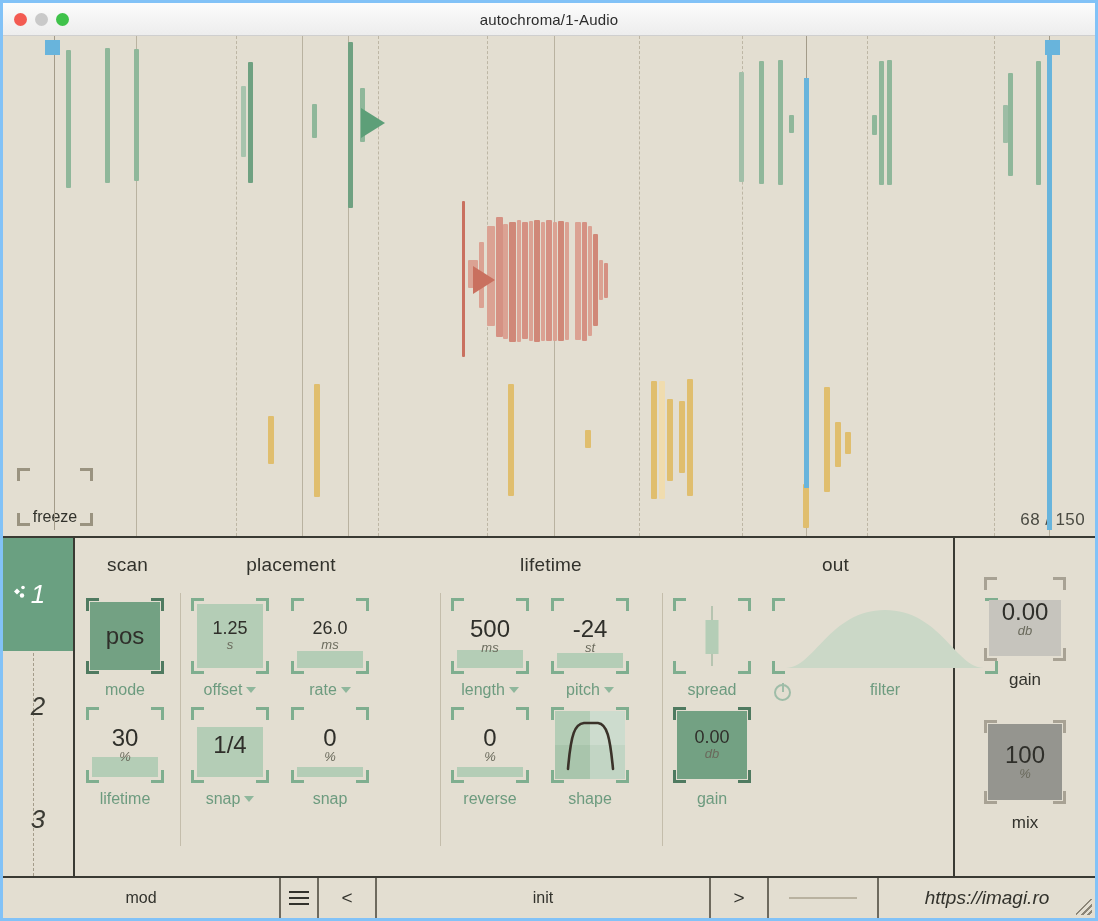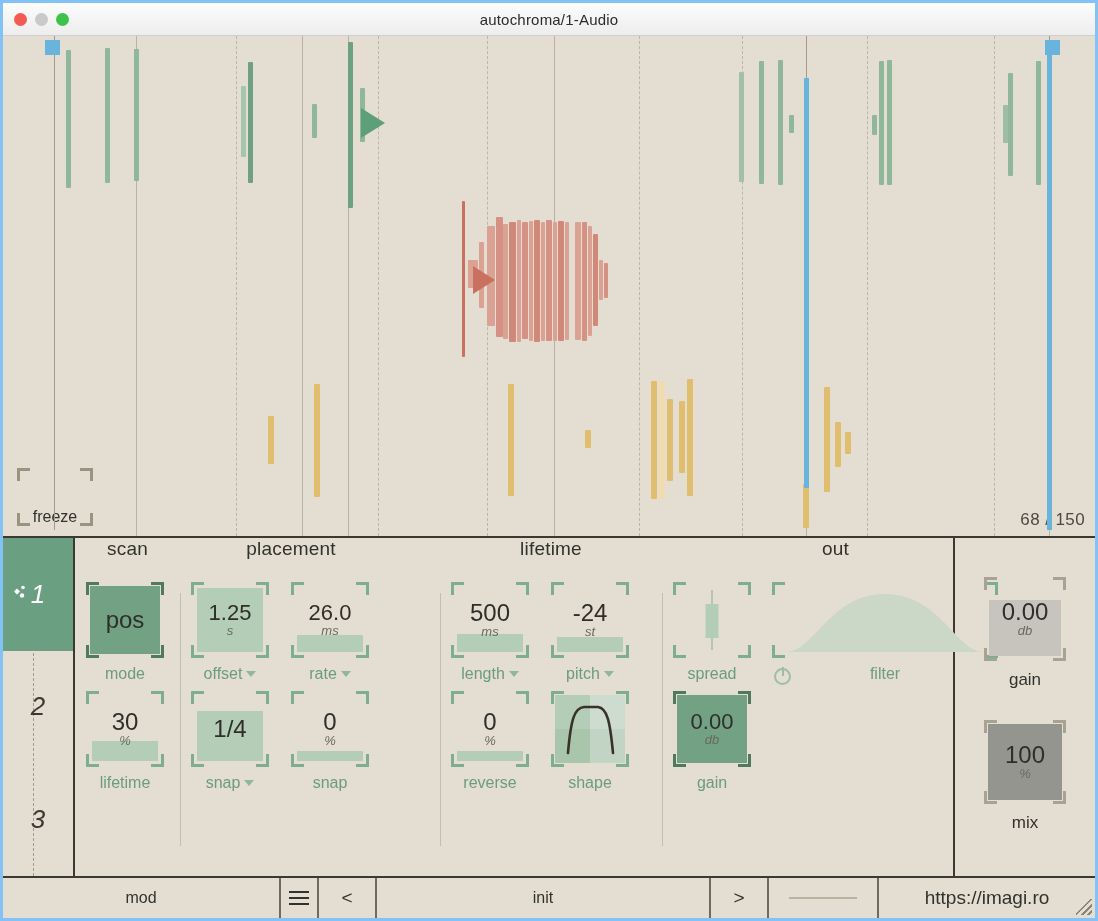--- a/index.html
+++ b/index.html
@@ -90,21 +90,21 @@
   .tab {
     position: relative; height: 33.33%;
     display: flex; align-items: center; justify-content: center;
     font-size: 26px; font-style: italic; color: #3a3a33;
   }
   .tab.active { background: #6aa081; color: #ffffff; }
   .tab .dots { position: absolute; left: 8px; top: 50%; transform: translateY(-50%); }
 
   .groups { flex: 1 1 auto; display: flex; min-width: 0; }
   .group {
-    position: relative; 
+    position: relative; padding-top: 16px;
     display: flex; flex-direction: column;
   }
   .group + .group::before {
     content: ""; position: absolute; left: 0; top: 55px; bottom: 30px;
     border-left: 1px solid #c4bdab;
   }
   .group-title {
     text-align: center; font-size: 19px; color: #32322c;
     margin-bottom: 22px; letter-spacing: .2px;
   }
@@ -123,21 +123,21 @@
     position: absolute; left: 6px; right: 6px; bottom: 6px;
     background: #b4cdb6;
   }
   .fill.full { top: 6px; }
   .val {
     position: absolute; inset: 0;
     display: flex; flex-direction: column;
     align-items: center; justify-content: center; gap: 0px;
   }
   .num { font-size: 24px; color: #2f2f2a; line-height: 1.05; }
-  .num.sm { font-size: 22px; }
+  .num.sm { font-size: 18px; }
   .unit { font-size: 13px; font-style: italic; color: #6a6a5c; line-height: 1.1; }
   .cap {
     margin-top: 7px; font-size: 16px; color: #6d9b7f;
     display: flex; align-items: center; gap: 4px; white-space: nowrap;
   }
   .caret {
     width: 0; height: 0; border-style: solid;
     border-width: 6px 5px 0 5px;
     border-color: #8fb79c transparent transparent transparent;
   }
@@ -197,21 +197,21 @@
     display: flex; align-items: center; justify-content: center;
     font-size: 16px; color: #32322c; position: relative;
   }
   .bseg + .bseg { border-left: 2px solid #6e6a5e; }
   .b-mod { flex: 0 0 276px; }
   .b-menu { flex: 0 0 38px; }
   .b-prev { flex: 0 0 58px; font-size: 19px; }
   .b-preset { flex: 1 1 auto; }
   .b-next { flex: 0 0 58px; font-size: 19px; }
   .b-slider { flex: 0 0 110px; }
-  .b-link { flex: 0 0 218px; font-size: 19px; }
+  .b-link { flex: 0 0 218px; font-style: italic; font-size: 19px; }
   .burger { width: 20px; }
   .burger i { display: block; height: 2px; background: #32322c; margin: 4px 0; }
   .sliderline { width: 68px; height: 2px; background: #b9b2a0; }
   .grip {
     position: absolute; right: 3px; bottom: 3px; width: 16px; height: 16px;
     background:
       linear-gradient(135deg, transparent 44%, #8b8577 44%, #8b8577 52%, transparent 52%),
       linear-gradient(135deg, transparent 64%, #8b8577 64%, #8b8577 72%, transparent 72%),
       linear-gradient(135deg, transparent 84%, #8b8577 84%, #8b8577 92%, transparent 92%);
   }

